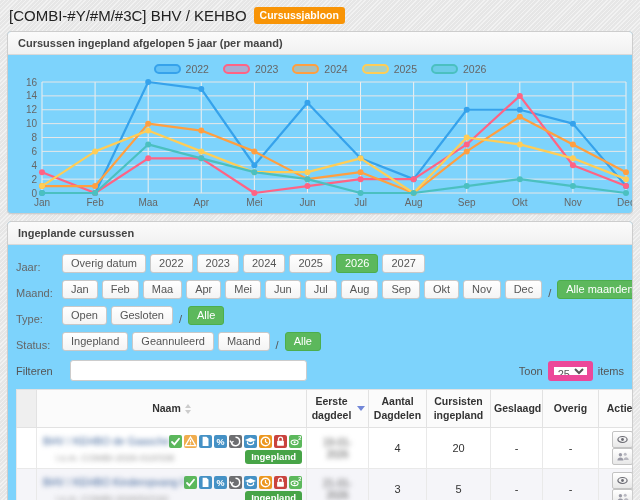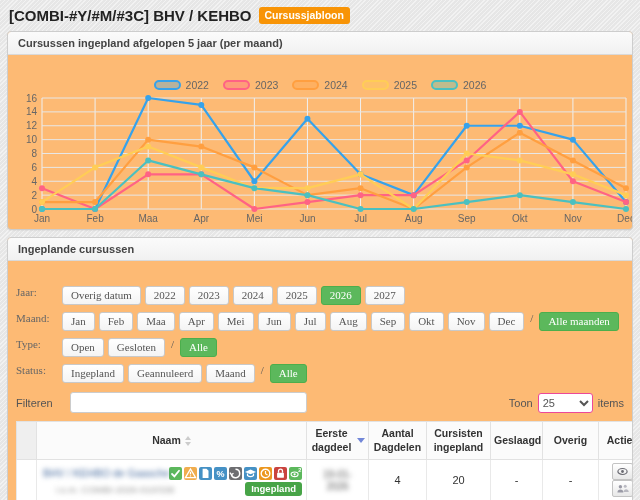--- a/index.html
+++ b/index.html
@@ -5,46 +5,46 @@
   * { margin:0; padding:0; box-sizing:border-box; }
   html,body { width:640px; height:500px; overflow:hidden; }
   body {
     font-family:"Liberation Sans", sans-serif;
     background:#e9e9e9;
     background-image:repeating-linear-gradient(135deg, rgba(255,255,255,.4) 0 1px, rgba(0,0,0,.012) 1px 3px);
     color:#333;
   }
   .page { width:640px; height:500px; padding:6px 7px; overflow:hidden; }
   .page-header { display:flex; align-items:center; gap:7px; margin:1px 0 7px 2px; }
-  .page-title { font-size:15px; font-weight:bold; color:#222; }
+  .page-title { font-size:15px; font-weight:normal; color:#222; }
   .badge-orange { background:#f89406; color:#fff; font-size:10.5px; font-weight:bold; padding:2px 6px 3px; border-radius:3px; }
-  .panel { background:#fdba74; border:1px solid #cdcdcd; border-radius:4px; margin-bottom:7px; box-shadow:0 1px 1px rgba(0,0,0,.05); overflow:hidden; }
+  .panel { background:#7dd3fc; border:1px solid #cdcdcd; border-radius:4px; margin-bottom:7px; box-shadow:0 1px 1px rgba(0,0,0,.05); overflow:hidden; }
   .panel-heading { font-size:11px; font-weight:bold; color:#444; padding:5px 10px; background:linear-gradient(#fbfbfb,#f1f1f1); border-bottom:1px solid #d9d9d9; }
-  .panel-body { padding:21px 8px 4px; }
+  .panel-body { padding:5px 8px 4px; }
 
   
   .legend { display:flex; justify-content:center; align-items:center; gap:14px; height:16px; margin:1px 0 0; }
   .legend-item { display:flex; align-items:center; gap:5px; cursor:pointer; }
   .legend-box { width:27px; height:10px; border-radius:6px; border:2px solid; }
   .legend-label { font-size:10.5px; color:#666; }
   #chart-holder svg { display:block; }
   .tick { font-size:10px; fill:#666; font-family:"Liberation Sans", sans-serif; }
 
   
-  .filter-row { display:flex; align-items:flex-start; margin:4px 0 7px; flex-wrap:nowrap;font-family:Liberation Serif, serif; }
+  .filter-row { display:flex; align-items:flex-end; margin:4px 0 7px; flex-wrap:nowrap; }
   .filter-label { width:46px; flex:0 0 46px; font-size:11px; color:#666; }
   .fbtn { display:inline-block; font-size:11px; color:#555; background:linear-gradient(#ffffff,#f4f4f4); border:1px solid #c9c9c9; border-radius:3px; padding:2px 8px 3px; margin-right:4px; cursor:pointer; white-space:nowrap; }
   .fbtn.selected { background:#5cb85c; border-color:#4cae4c; color:#fff; }
   .fsep { font-size:11px; color:#555; margin:0 6px 0 2px; }
 
   .filter-bar { display:flex; align-items:center; margin:9px 0 8px; }
   .filter-bar label { font-size:11px; color:#555; margin-right:17px; }
   .filter-input { width:237px; height:21px; border:1px solid #ccc; border-radius:3px; padding:0 5px; font-size:11px; }
   .show-items { margin-left:auto; display:flex; align-items:center; gap:5px; font-size:11px; color:#555; }
-  .show-items select { font-size:11px; height:20px; width:55px; border:1px solid #ec4899; border-radius:3px; color:#555; background:#fff; }
+  .show-items select { font-size:11px; height:20px; width:45px; border:6px solid #ec4899; border-radius:3px; color:#555; background:#fff; }
 
   
   table { width:100%; border-collapse:collapse; font-size:11px; table-layout:fixed; }
   th { background:#fbfbfb; border:1px solid #e2e2e2; font-size:10.5px; font-weight:bold; color:#333; text-align:center; vertical-align:middle; padding:5px 3px; line-height:1.3; }
   th.c-sel { background:#efefef; }
   td { border:1px solid #e9e9e9; padding:3px 5px; text-align:center; vertical-align:middle; color:#333; }
   tr.odd td { background:#fff; }
   tr.even td { background:#f5f5f9; }
   .c-sel { width:20px; } .c-naam { width:270px;text-align:center; } .c-date { width:62px;margin-left:16px; }
   .c-dag { width:58px; } .c-cur { width:64px; } .c-ges { width:52px; } .c-gez { width:56px; } .c-act { width:48px; }

